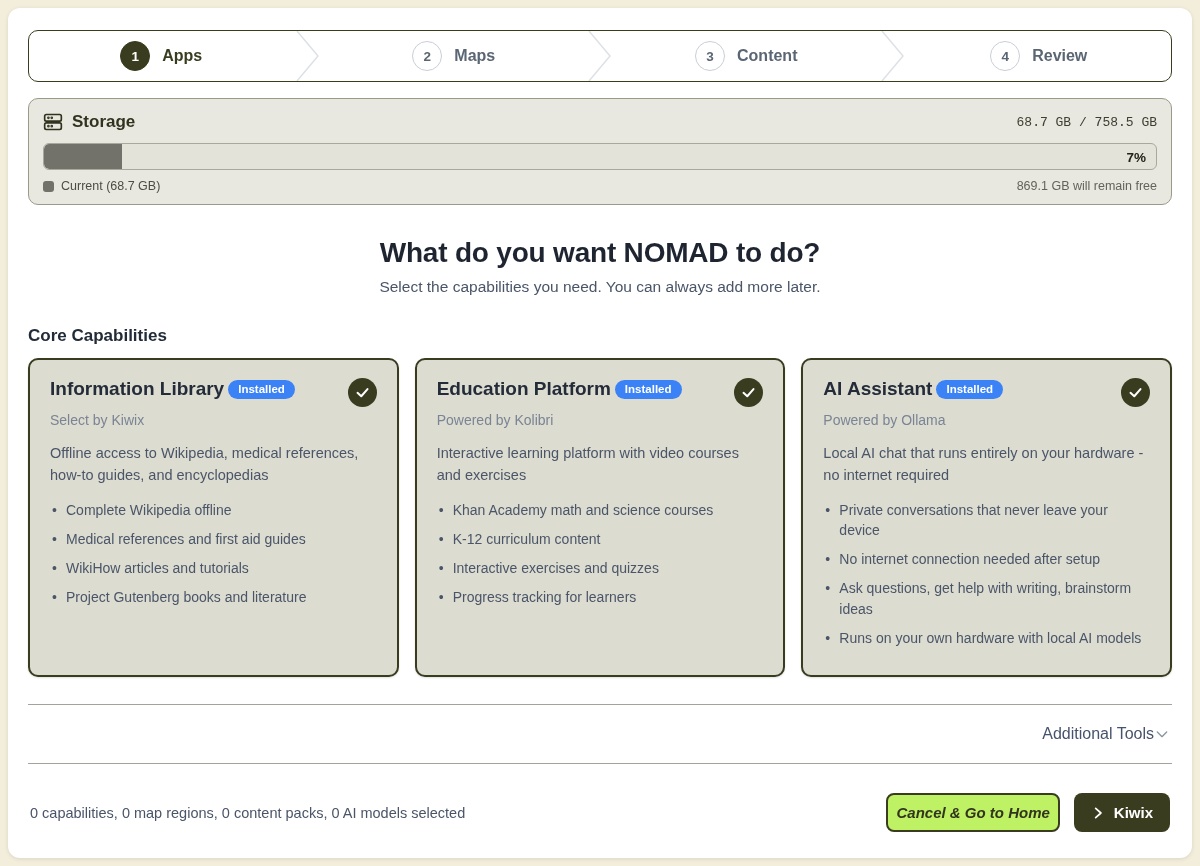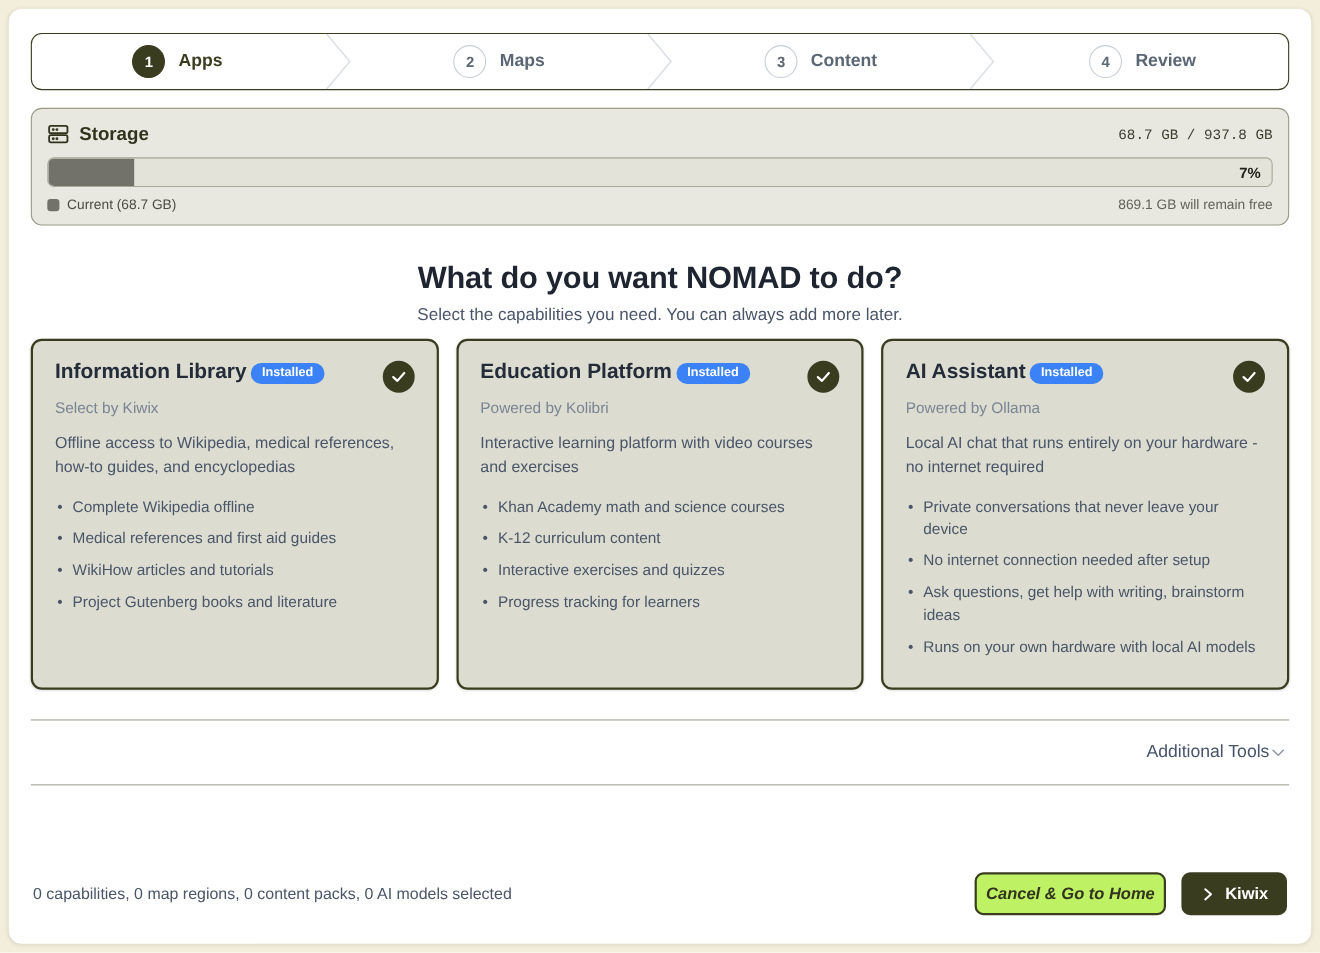--- a/index.html
+++ b/index.html
@@ -203,40 +203,41 @@
             <rect x="2" y="3" width="20" height="8" rx="2"></rect>
             <rect x="2" y="13" width="20" height="8" rx="2"></rect>
             <circle cx="6.5" cy="7" r="0.6" fill="#32331e"></circle>
               <circle cx="10.5" cy="7" r="0.6" fill="#32331e"></circle>
             <circle cx="6.5" cy="17" r="0.6" fill="#32331e"></circle>
               <circle cx="10.5" cy="17" r="0.6" fill="#32331e"></circle>
           </svg>
         </span>
         <span>Storage</span>
       </div>
-      <div class="storage-usage">68.7 GB / 937.8 GB</div>
+      <div class="storage-usage">68.7 GB / 758.5 GB</div>
     </div>
     <div class="storage-bar">
       <div class="storage-fill" style="width: 7%;"></div>
       <span class="storage-pct">7%</span>
     </div>
     <div class="storage-legend">
       <div class="legend-left">
         <span class="legend-swatch"></span>
         <span>Current (68.7 GB)</span>
       </div>
       <div class="legend-right">869.1 GB will remain free</div>
     </div>
   </div>
 
   <div class="hero">
     <h1>What do you want NOMAD to do?</h1>
     <p>Select the capabilities you need. You can always add more later.</p>
   </div>
 
+  <div class="section-label">Core Capabilities</div>
 
   <div class="cards">
 
     <div class="card">
       <div class="card-head">
         <div class="card-title-wrap">
           <span class="card-title">Information Library</span>
           <span class="badge">Installed</span>
         </div>
         <span class="check-circle">

